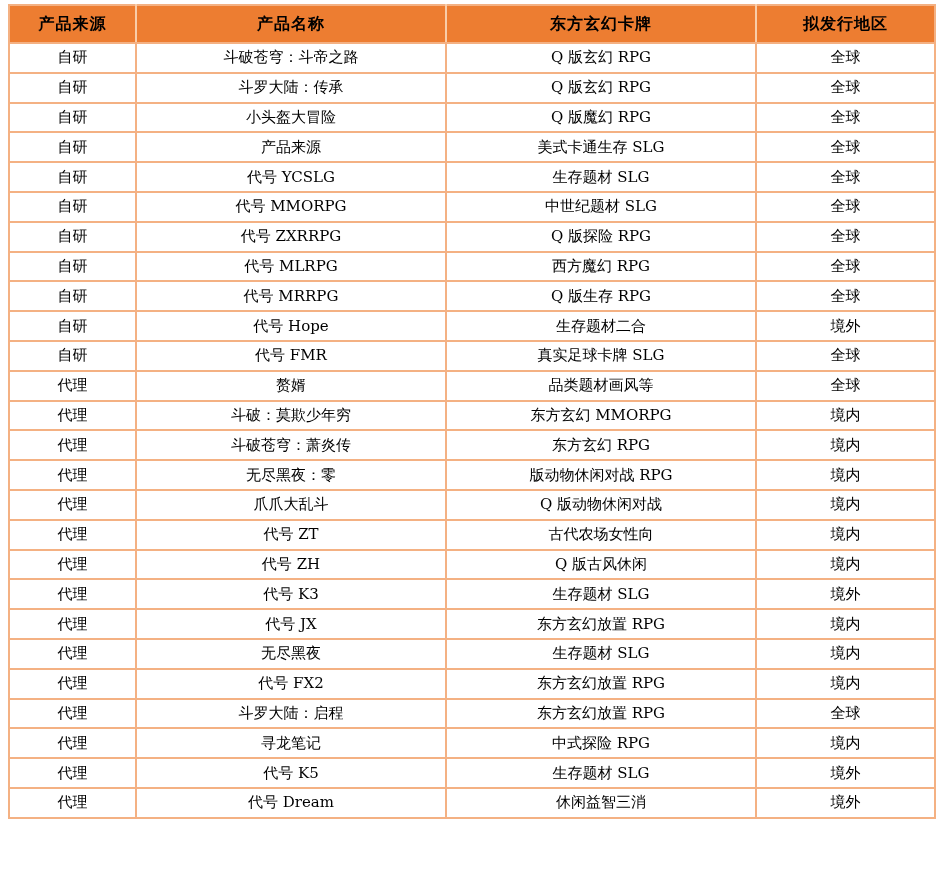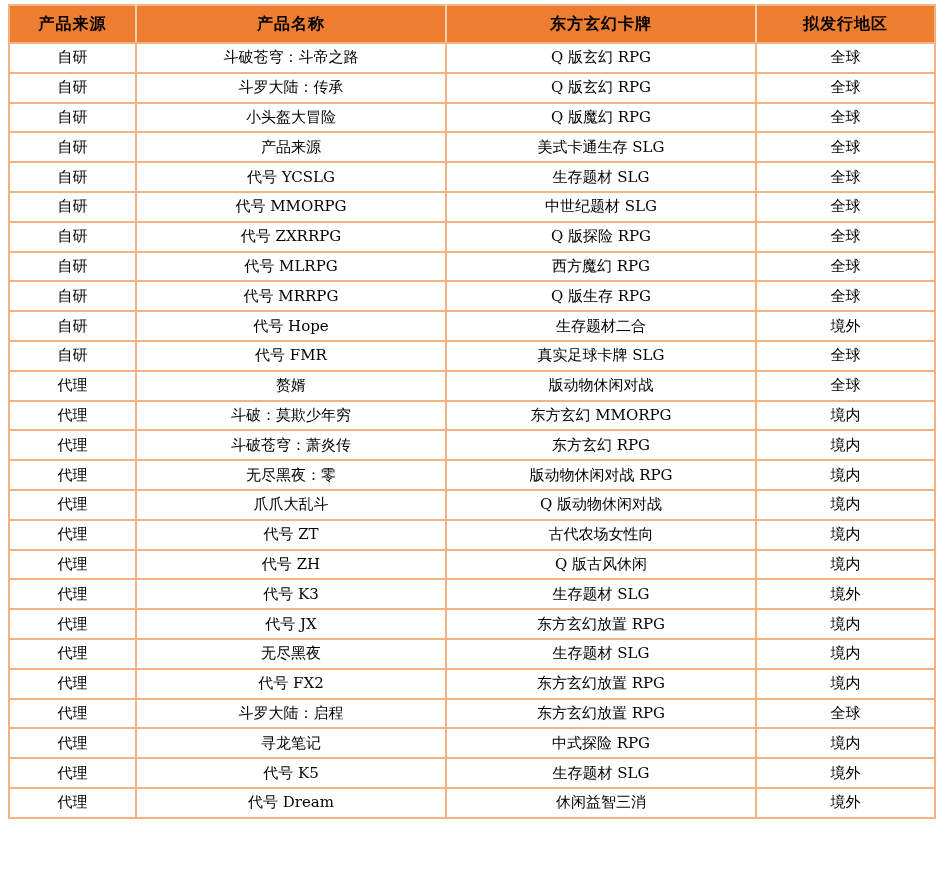--- a/index.html
+++ b/index.html
@@ -141,21 +141,21 @@
         </tr>
         <tr>
           <td>自研</td>
           <td>代号 FMR</td>
           <td>真实足球卡牌 SLG</td>
           <td>全球</td>
         </tr>
         <tr>
           <td>代理</td>
           <td>赘婿</td>
-          <td>版动物休闲对战</td>
+          <td>品类题材画风等</td>
           <td>全球</td>
         </tr>
         <tr>
           <td>代理</td>
           <td>斗破：莫欺少年穷</td>
           <td>东方玄幻 MMORPG</td>
           <td>境内</td>
         </tr>
         <tr>
           <td>代理</td>

